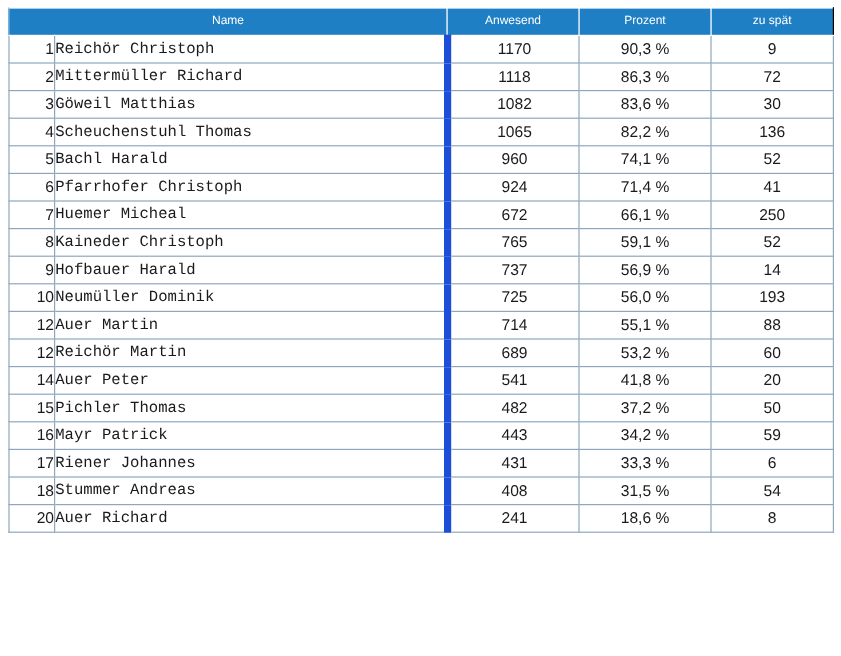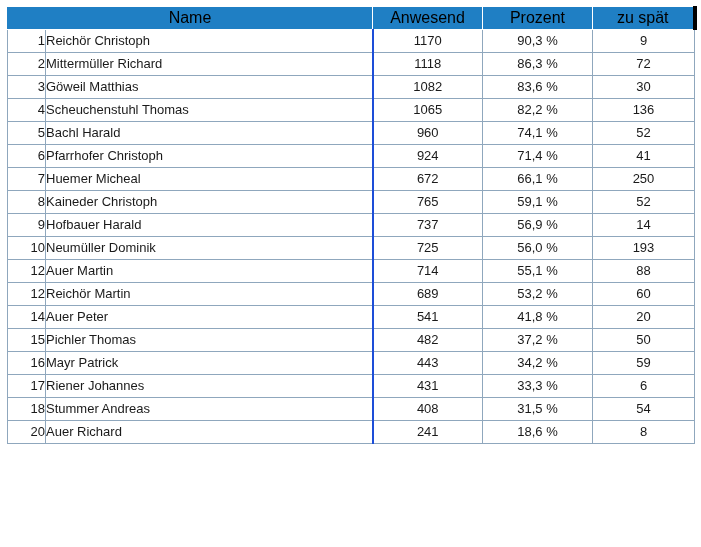--- a/index.html
+++ b/index.html
@@ -25,35 +25,35 @@
     color: #1a1a1a;
   }
   table.attendance col.c-rank  { width: 38px; }
   table.attendance col.c-name  { width: 327px; }
   table.attendance col.c-att   { width: 110px; }
   table.attendance col.c-pct   { width: 110px; }
   table.attendance col.c-late  { width: 102px; }
 
   table.attendance thead th {
     background: #1f7fc4;
-    color: #000000;
+    color: #ffffff;
     font-weight: normal;
-    font-size: 16px;
+    font-size: 10px;
     height: 22px;
     line-height: 22px;
     padding: 0;
     text-align: center;
     border: 1px solid #ffffff;
     border-bottom: 1px solid #ffffff;
   }
   table.attendance thead th.th-name {
     border-left: 1px solid #1f7fc4;
   }
   table.attendance thead th.th-late {
-    border-right: 4px solid #000000;
+    border-right: 1px solid #000000;
     margin-left: 15px;
   }
   table.attendance tbody td {
     height: 22px;
     line-height: 22px;
     padding: 0;
     border-bottom: 1px solid #8fa7bd;
     font-size: 13px;
     white-space: nowrap;
     overflow: hidden;
@@ -63,21 +63,22 @@
   }
   td.rank {
     text-align: right;
     padding-right: 4px;
     border-left: 1px solid #8fa7bd;
     border-right: 1px solid #8fa7bd;
   }
   td.name {
     text-align: left;
     padding-left: 4px;
-    border-right: 2px solid #1d4ed8;
+    border-right: 6px solid #1d4ed8;
+    font-family: Liberation Mono, monospace;
   }
   td.num {
     text-align: center;
     border-right: 1px solid #8fa7bd;
   }
 </style>
 </head>
 <body>
 
 <div class="table-wrap">

